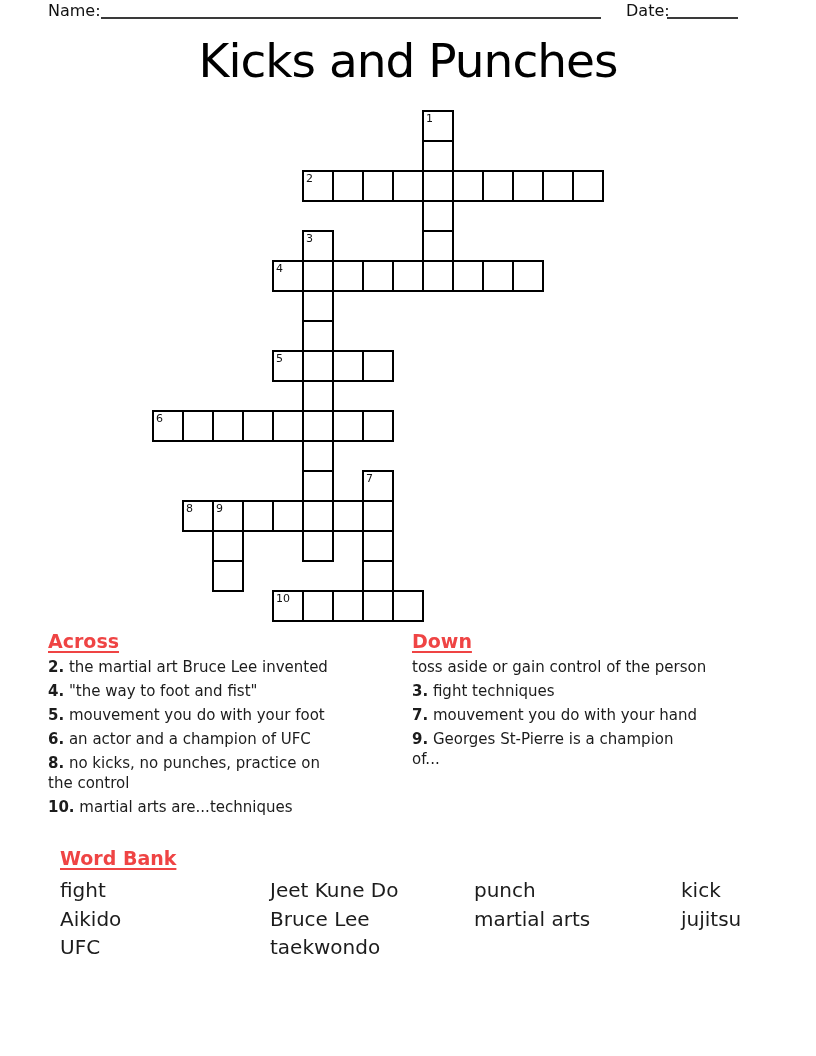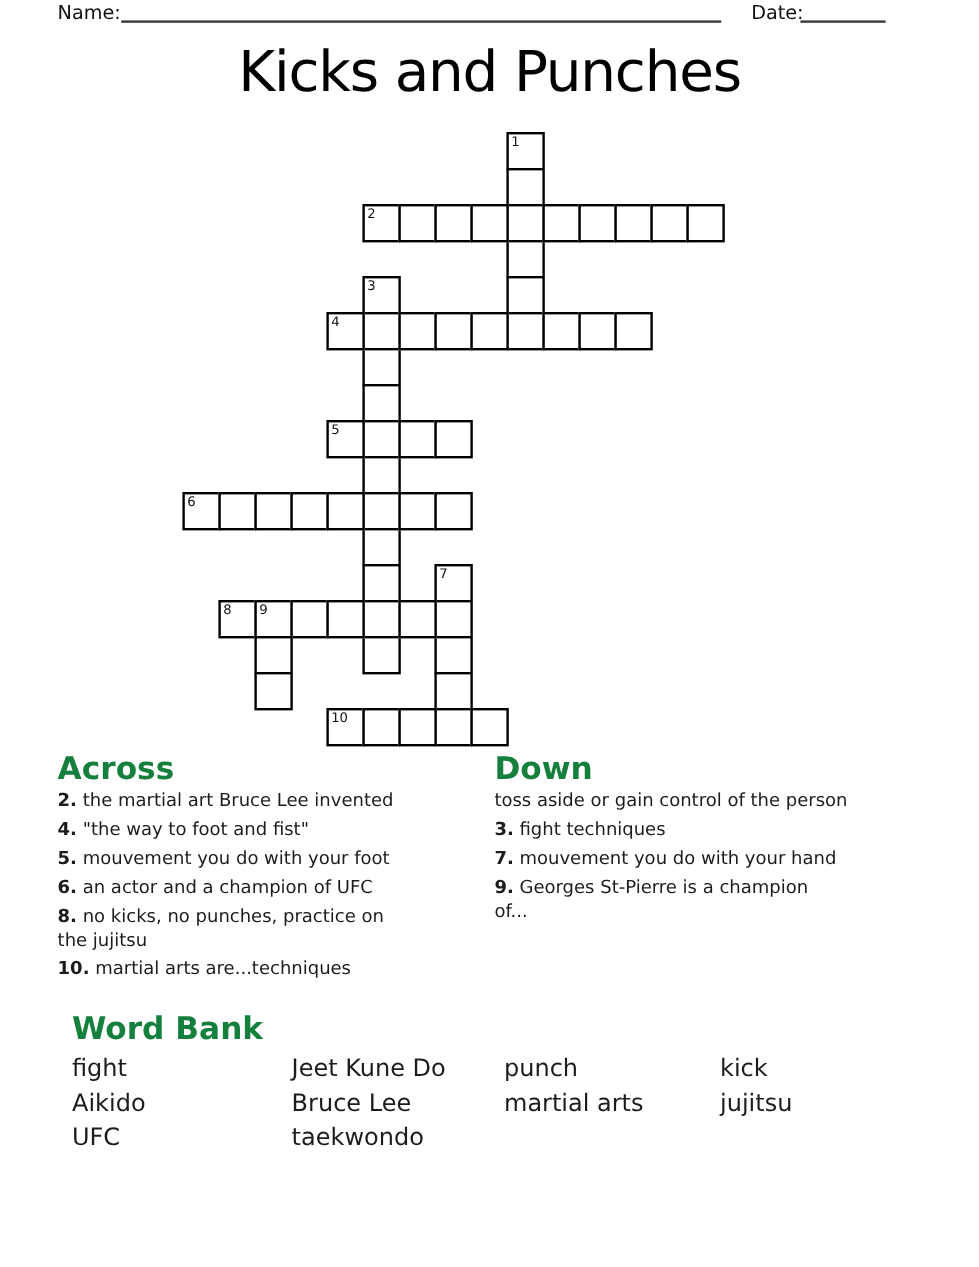--- a/index.html
+++ b/index.html
@@ -44,34 +44,35 @@
   .cell-num {
     position: absolute; top: 0; left: 2px;
     font-size: 11px; line-height: 13px; color: #111;
   }
 
   
   .clue-col { position: absolute; top: 630px; }
   #across-col { left: 48px; width: 352px; }
   #down-col  { left: 412px; width: 392px; }
   .clue-heading {
-    font-size: 26px; font-weight: 700; color: #15803d;
+    font-size: 19px; font-weight: 700; color: #ef4444;
+    text-decoration: underline;
     text-decoration-thickness: 2px;
     text-underline-offset: 3px;
     margin-bottom: 5px;
     line-height: 22px;
   }
   .clue-item { margin-bottom: 4px; }
   .clue-line { font-size: 15px; line-height: 20px; white-space: nowrap; }
   .clue-num { font-weight: 700; }
 
   
   #word-bank { position: absolute; left: 60px; top: 847px; }
   #word-bank .clue-heading { margin-bottom: 7px; }
-  .wb-columns { display: flex; }
+  .wb-columns { display: flex; gap: 27px; }
   .wb-col-1 { width: 183px; }
   .wb-col-2 { width: 177px; }
   .wb-col-3 { width: 180px; }
   .wb-item { font-size: 20px; line-height: 28.5px; white-space: nowrap; }
 </style>
 </head>
 <body>
 
 <span id="name-label" class="hdr-label">Name:</span>
 <div id="name-line" class="fill-line"></div>
@@ -172,21 +173,21 @@
         <div class="clue-line"><span class="clue-num">4.</span> "the way to foot and fist"</div>
       </div>
       <div class="clue-item">
         <div class="clue-line"><span class="clue-num">5.</span> mouvement you do with your foot</div>
       </div>
       <div class="clue-item">
         <div class="clue-line"><span class="clue-num">6.</span> an actor and a champion of UFC</div>
       </div>
       <div class="clue-item">
         <div class="clue-line"><span class="clue-num">8.</span> no kicks, no punches, practice on</div>
-        <div class="clue-line">the jujitsu</div>
+        <div class="clue-line">the control</div>
       </div>
       <div class="clue-item">
         <div class="clue-line"><span class="clue-num">10.</span> martial arts are...techniques</div>
       </div>
     </div>
 </div>
 <div id="down-col" class="clue-col">
   <div class="clue-heading">Down</div>
   <div>
       <div class="clue-item">

